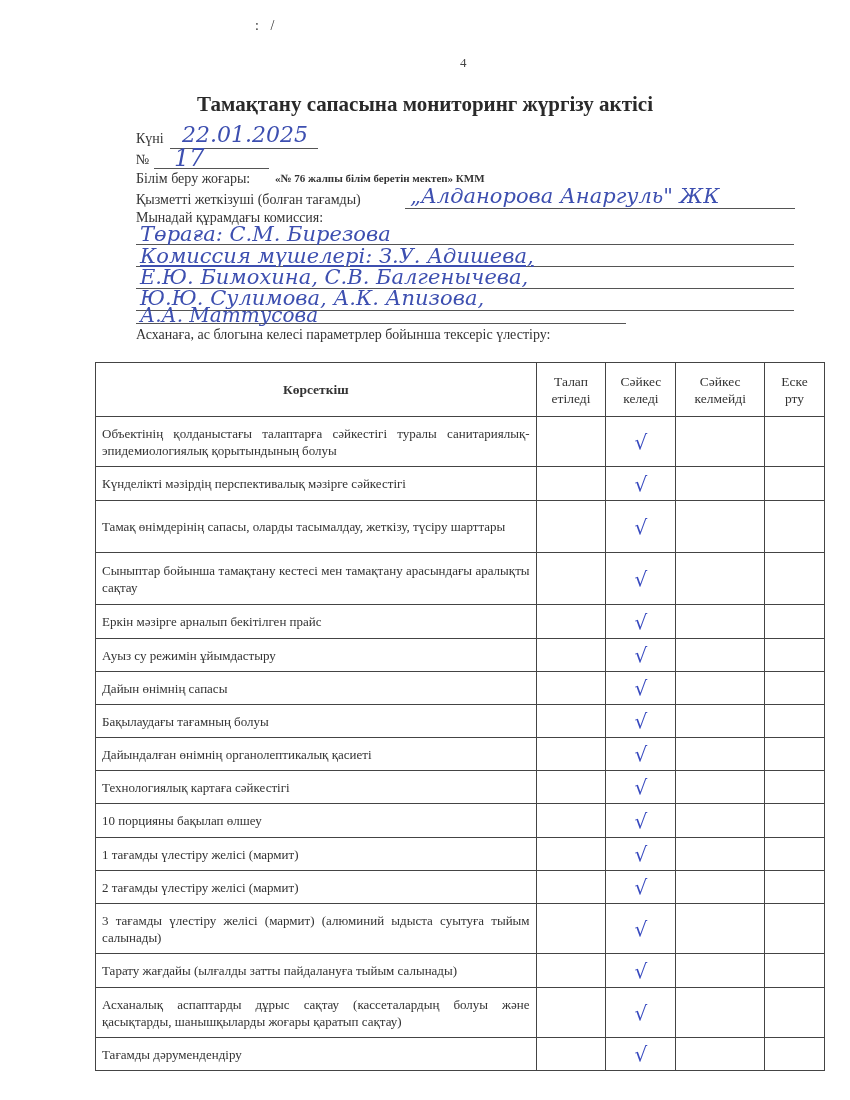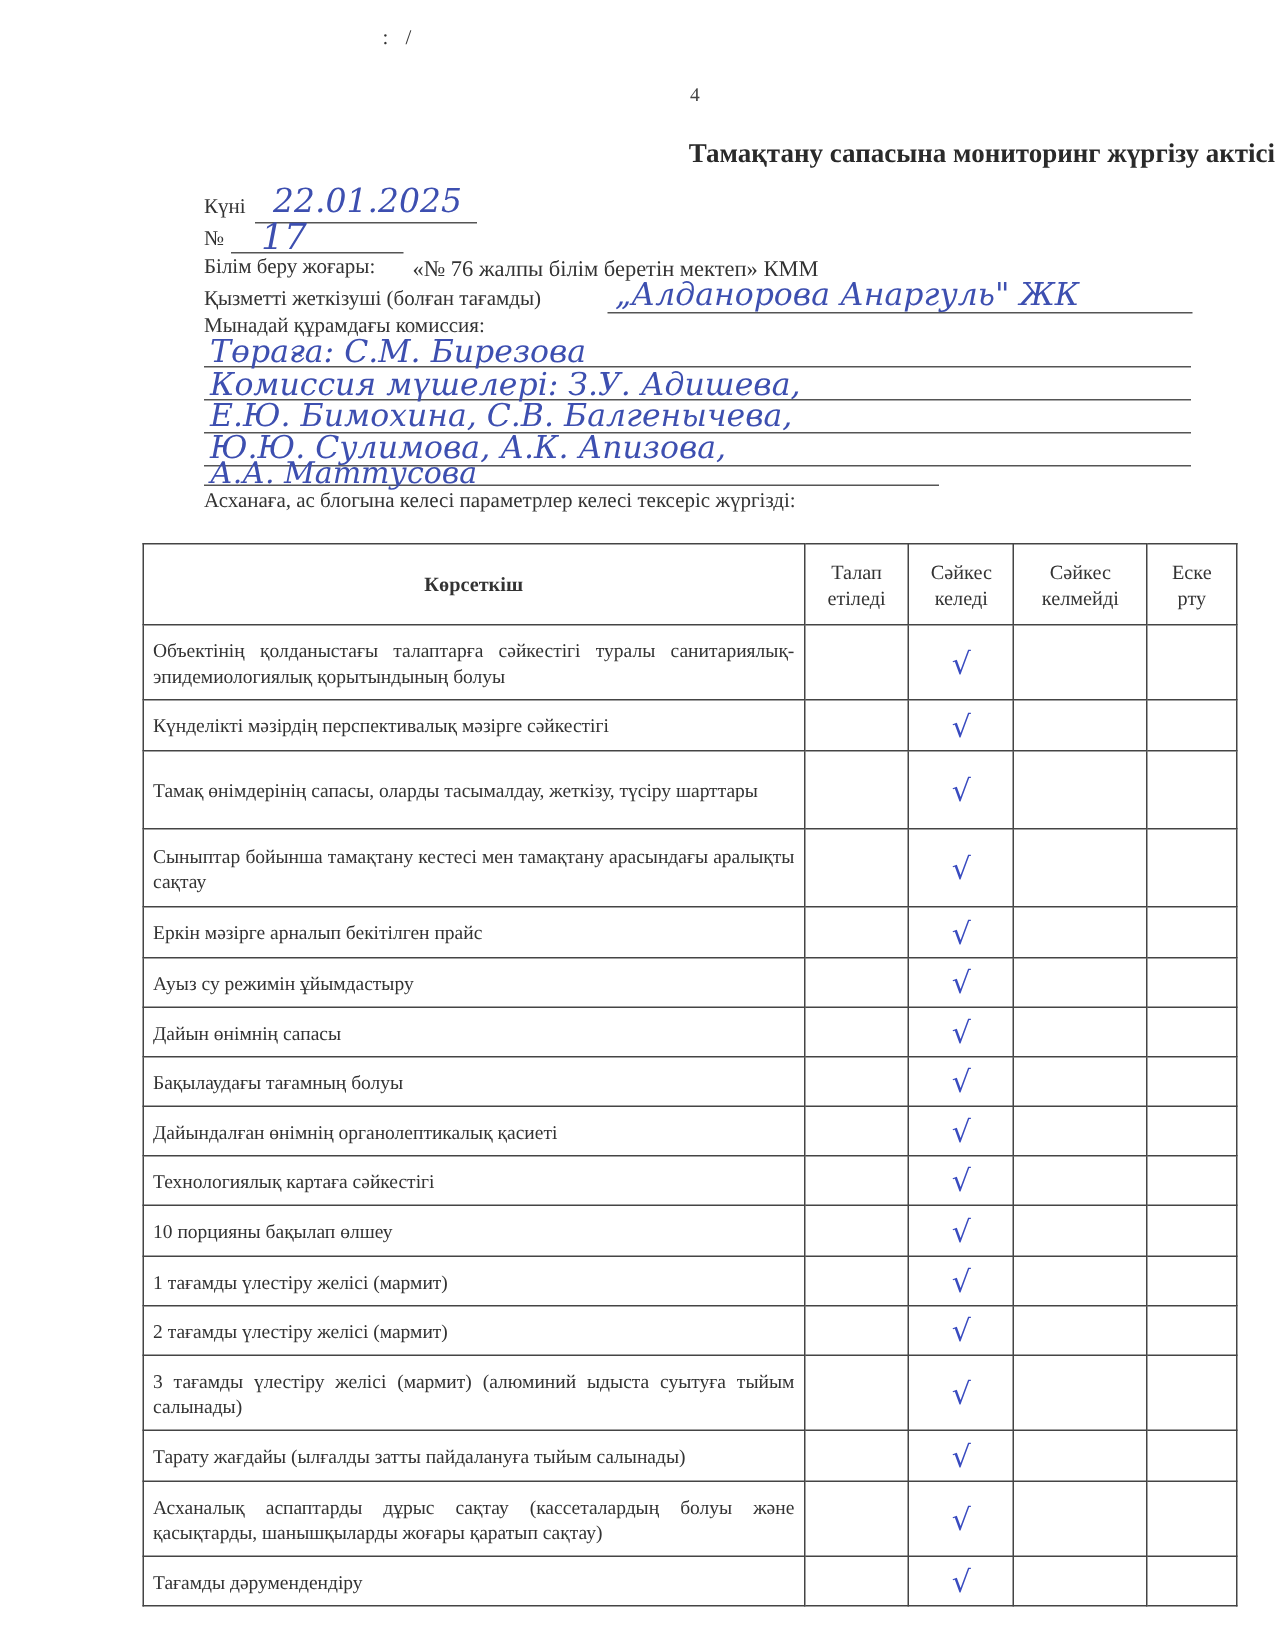--- a/index.html
+++ b/index.html
@@ -3,21 +3,21 @@
 <meta charset="utf-8">
 <style>
   html, body { margin:0; padding:0; }
   body {
     width:850px; height:1100px; background:#ffffff; position:relative; overflow:hidden;
     font-family:"Liberation Serif", "DejaVu Serif", serif; color:#2b2b2b;
   }
   .abs { position:absolute; }
   .page-num { left:460px; top:55px; font-size:13px; color:#444; }
   .scan-marks { left:255px; top:18px; font-size:14px; color:#333; letter-spacing:4px; }
-  .title { left:0; width:850px; top:92px; text-align:right; font-size:18px; font-weight:bold; color:#2a2a2a; }
+  .title { left:0; width:850px; top:92px; text-align:center; font-size:21px; font-weight:bold; color:#2a2a2a; }
   .label { font-size:14px; color:#333; white-space:nowrap; }
   .hand { font-family:"DejaVu Serif", serif; font-style:italic; color:#3d4fb0; white-space:nowrap; }
   .uline { border-bottom:1px solid #555; height:0; }
   .table {
     left:95px; top:362px; width:730px; border-collapse:collapse; position:absolute;
     font-size:13px; color:#333;
   }
   .table td, .table th { border:1px solid #444; padding:0 6px; vertical-align:middle; }
   .table th { font-weight:bold; text-align:center; font-size:13.5px; color:#333; line-height:17px; }
   .table td.ind { text-align:justify; line-height:17px; }
@@ -34,39 +34,39 @@
 
 <div class="abs label" style="left:136px;top:131px;">Күні</div>
 <div class="abs uline" style="left:170px;top:148px;width:148px;"></div>
 <div class="abs hand" style="left:182px;top:122px;font-size:22px;">22.01.2025</div>
 
 <div class="abs label" style="left:136px;top:152px;">№</div>
 <div class="abs uline" style="left:154px;top:168px;width:115px;"></div>
 <div class="abs hand" style="left:174px;top:144px;font-size:24px;">17</div>
 
 <div class="abs label" style="left:136px;top:171px;">Білім беру жоғары:</div>
-<div class="abs label" style="left:275px;top:172px;font-weight:normal;font-size:15px;">«№ 76 жалпы білім беретін мектеп» КММ</div>
+<div class="abs label" style="left:275px;top:172px;font-weight:bold;font-size:11px;">«№ 76 жалпы білім беретін мектеп» КММ</div>
 
 <div class="abs label" style="left:136px;top:192px;">Қызметті жеткізуші (болған тағамды)</div>
 <div class="abs uline" style="left:405px;top:208px;width:390px;"></div>
 <div class="abs hand" style="left:410px;top:184px;font-size:21px;">„Алданорова Анаргуль" ЖК</div>
 
 <div class="abs label" style="left:136px;top:210px;">Мынадай құрамдағы комиссия:</div>
 <div class="abs uline" style="left:136px;top:244px;width:658px;"></div>
 <div class="abs uline" style="left:136px;top:266px;width:658px;"></div>
 <div class="abs uline" style="left:136px;top:288px;width:658px;"></div>
 <div class="abs uline" style="left:136px;top:310px;width:658px;"></div>
 <div class="abs uline" style="left:136px;top:323px;width:490px;"></div>
 <div class="abs hand" style="left:140px;top:222px;font-size:21px;">Төраға: С.М. Бирезова</div>
-<div class="abs hand" style="left:140px;top:244px;font-size:21px;">Комиссия мүшелері: З.У. Адишева,</div>
+<div class="abs hand" style="left:140px;top:244px;font-size:21px;text-decoration:underline;">Комиссия мүшелері: З.У. Адишева,</div>
 <div class="abs hand" style="left:140px;top:265px;font-size:21px;">Е.Ю. Бимохина, С.В. Балгенычева,</div>
 <div class="abs hand" style="left:140px;top:286px;font-size:21px;">Ю.Ю. Сулимова, А.К. Апизова,</div>
 <div class="abs hand" style="left:140px;top:303px;font-size:20px;">А.А. Маттусова</div>
 
-<div class="abs label" style="left:136px;top:327px;">Асханаға, ас блогына келесі параметрлер келесі тексеріс жүргізді:</div>
+<div class="abs label" style="left:136px;top:327px;">Асханаға, ас блогына келесі параметрлер бойынша тексеріс үлестіру:</div>
 
 <table class="table">
   <thead>
     <tr style="height:54px;">
       <th class="c1">Көрсеткіш</th>
       <th class="c2" style="white-space:pre-line;font-weight:normal;">Талап
 етіледі</th>
       <th class="c3" style="white-space:pre-line;font-weight:normal;">Сәйкес
 келеді</th>
       <th class="c4" style="white-space:pre-line;font-weight:normal;">Сәйкес

